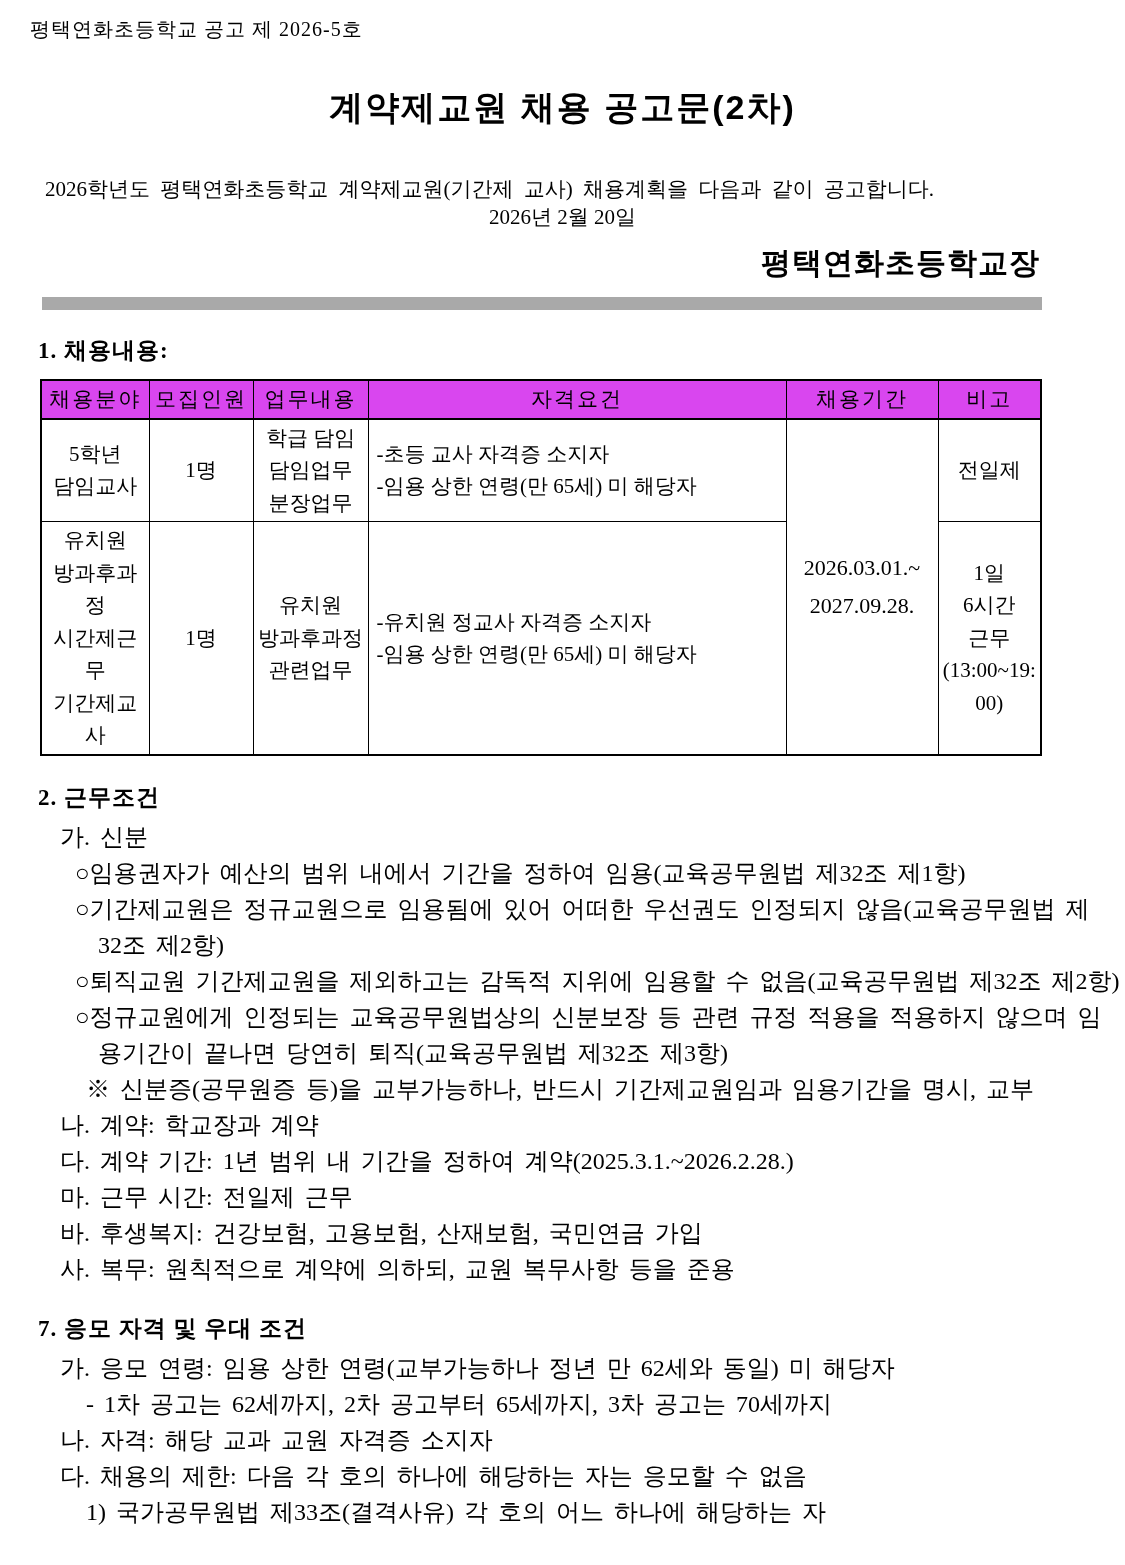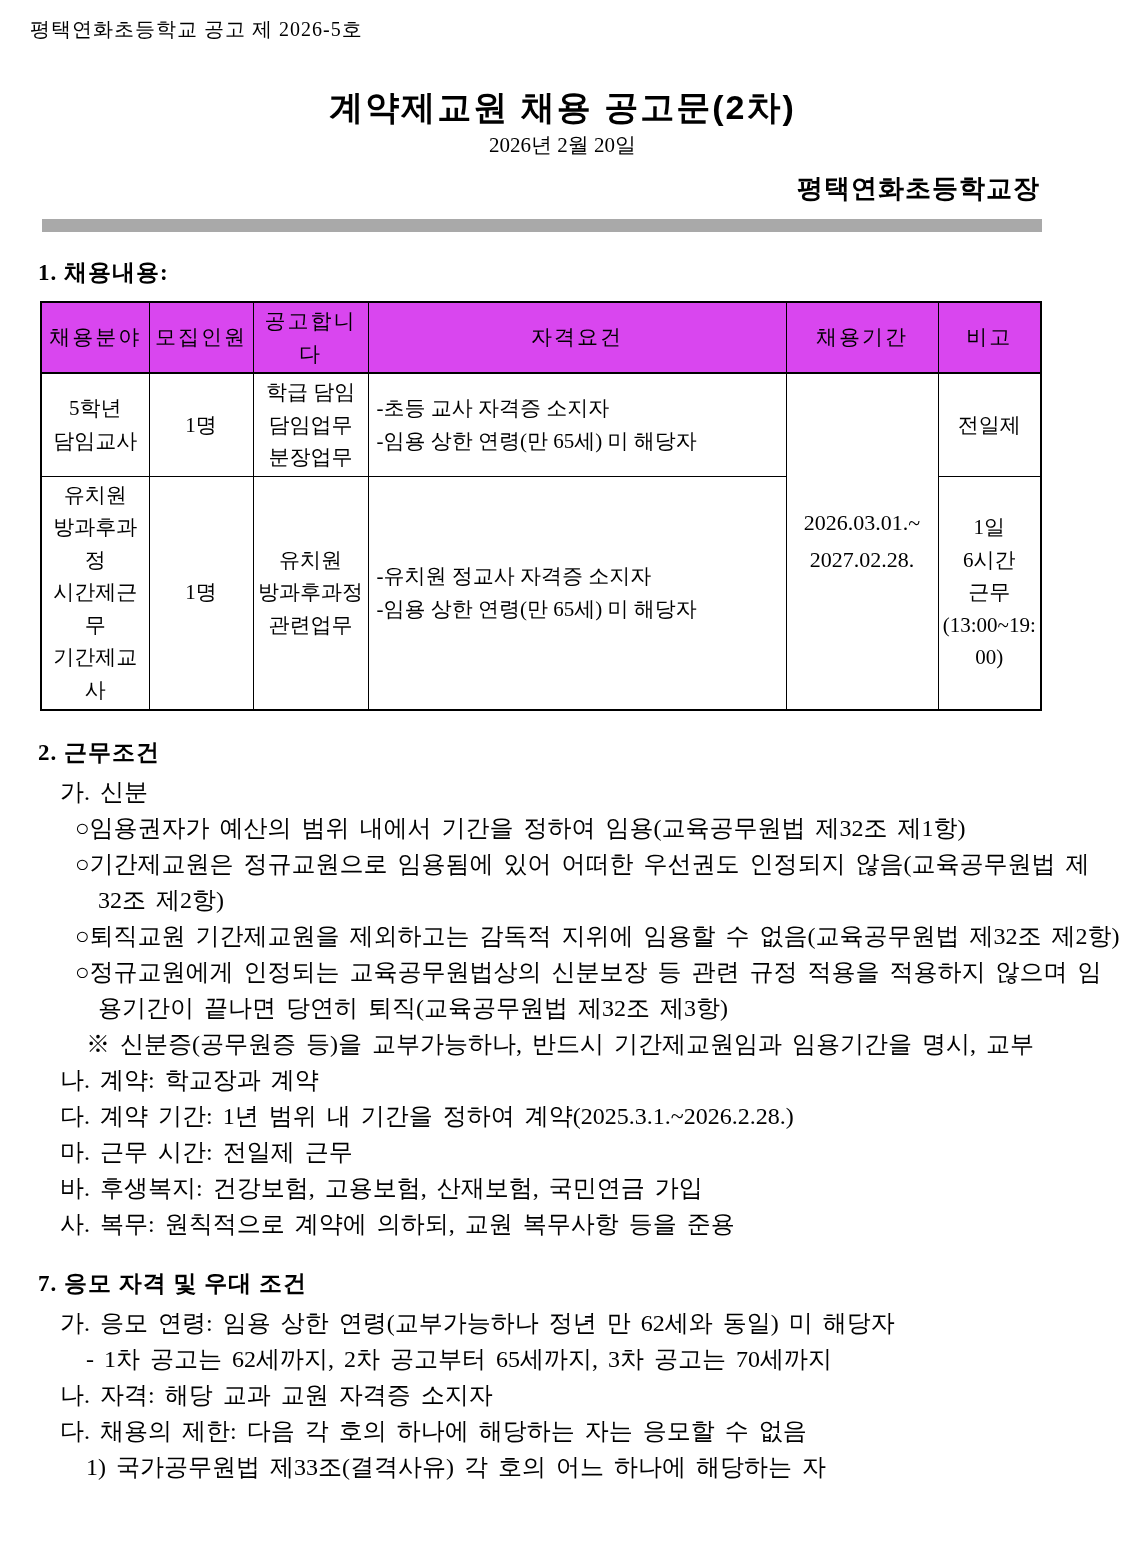--- a/index.html
+++ b/index.html
@@ -34,21 +34,21 @@
     font-size: 21px;
     word-spacing: 5px;
   }
   .issue-date {
     text-align: center;
     font-size: 21px;
   }
   .signer {
     margin: 12px 85px 0 0;
     text-align: right;
-    font-size: 26px;
+    font-size: 30px;
     font-weight: bold;
     letter-spacing: 1px;
     font-family: "Liberation Sans", "DejaVu Sans", sans-serif;
   }
   .divider {
     height: 13px;
     margin: 13px 83px 0 42px;
     background: #a9a9a9;
   }
 
@@ -111,20 +111,21 @@
 </style>
 </head>
 <body>
 
 <div class="page">
 
   <div class="notice-no">평택연화초등학교 공고 제 2026-5호</div>
 
   <div class="doc-title">계약제교원 채용 공고문(2차)</div>
 
+  <div class="intro">2026학년도 평택연화초등학교 계약제교원(기간제 교사) 채용계획을 다음과 같이 공고합니다.</div>
 
   <div class="issue-date">2026년 2월 20일</div>
 
   <div class="signer">평택연화초등학교장</div>
 
   <div class="divider"></div>
 
   <div class="s-heading first">1. 채용내용:</div>
 
   <table class="recruit">
@@ -133,38 +134,38 @@
         <col class="cw2">
         <col class="cw3">
         <col class="cw4">
         <col class="cw5">
         <col class="cw6">
     </colgroup>
     <thead>
       <tr id="recruit-head-row">
           <th>채용분야</th>
           <th>모집인원</th>
-          <th>공고합니다</th>
+          <th>업무내용</th>
           <th>자격요건</th>
           <th>채용기간</th>
           <th>비고</th>
         </tr>
     </thead>
     <tbody id="recruit-body">
         <tr class="r1">
           <td>5학년
 담임교사</td>
           <td>1명</td>
           <td>학급 담임
 담임업무
 분장업무</td>
           <td class="qual">-초등 교사 자격증 소지자
 -임용 상한 연령(만 65세) 미 해당자</td>
           <td class="period" rowspan="2">2026.03.01.~
-2027.02.28.</td>
+2027.09.28.</td>
           <td>전일제</td>
         </tr>
         <tr class="r2">
           <td>유치원
 방과후과정
 시간제근무
 기간제교사</td>
           <td>1명</td>
           <td>유치원
 방과후과정

